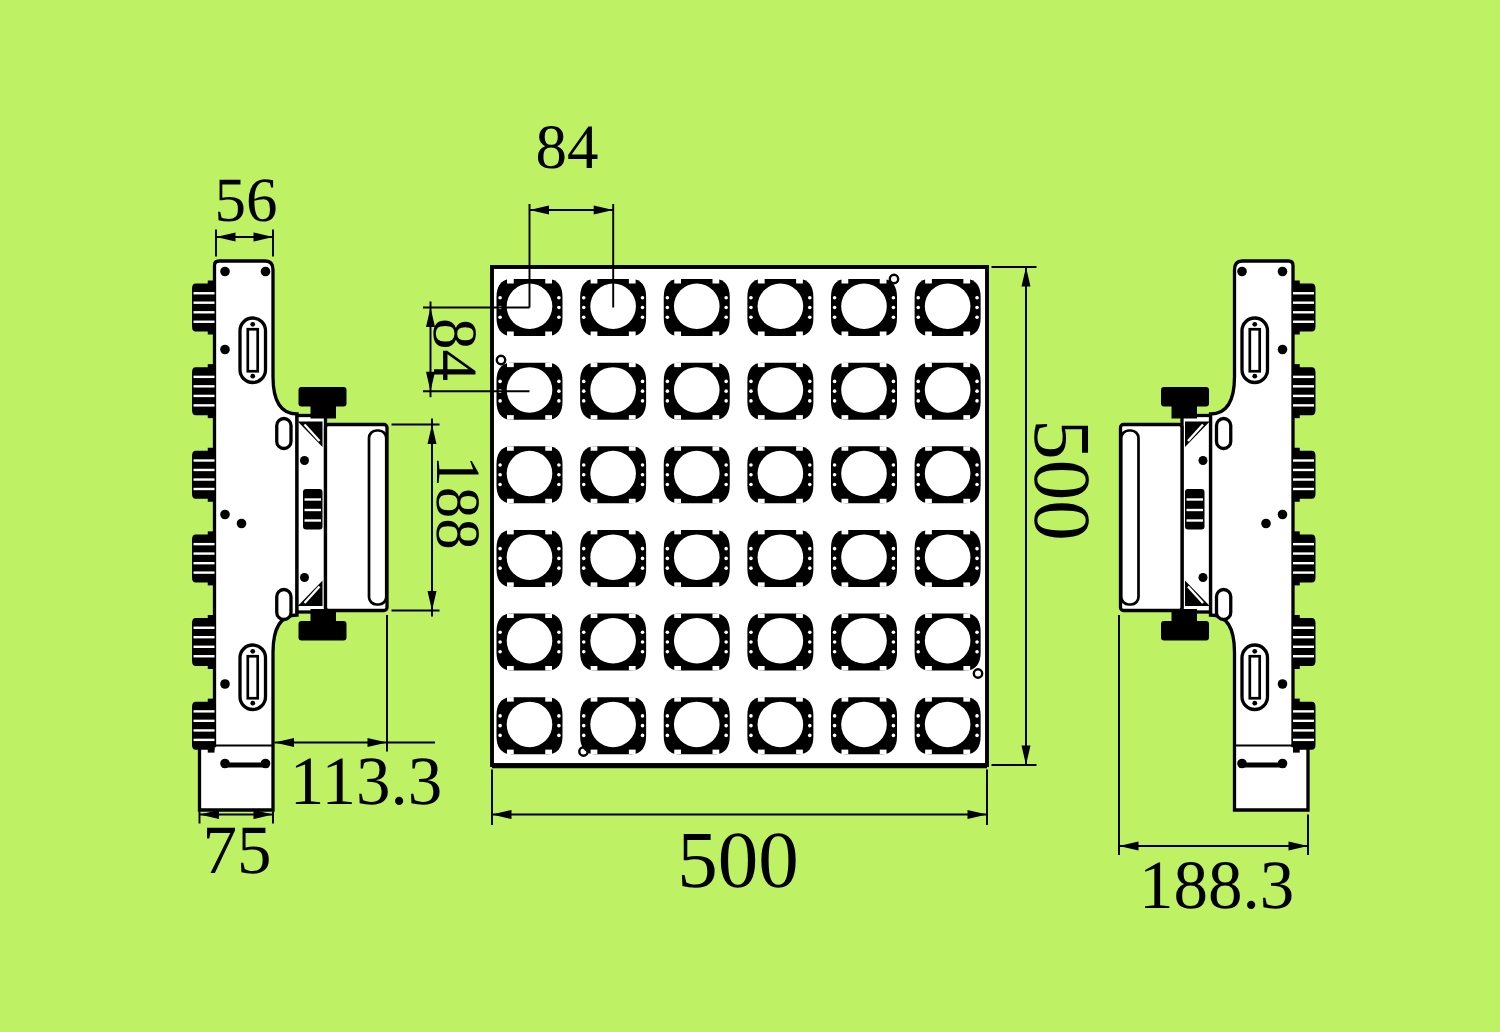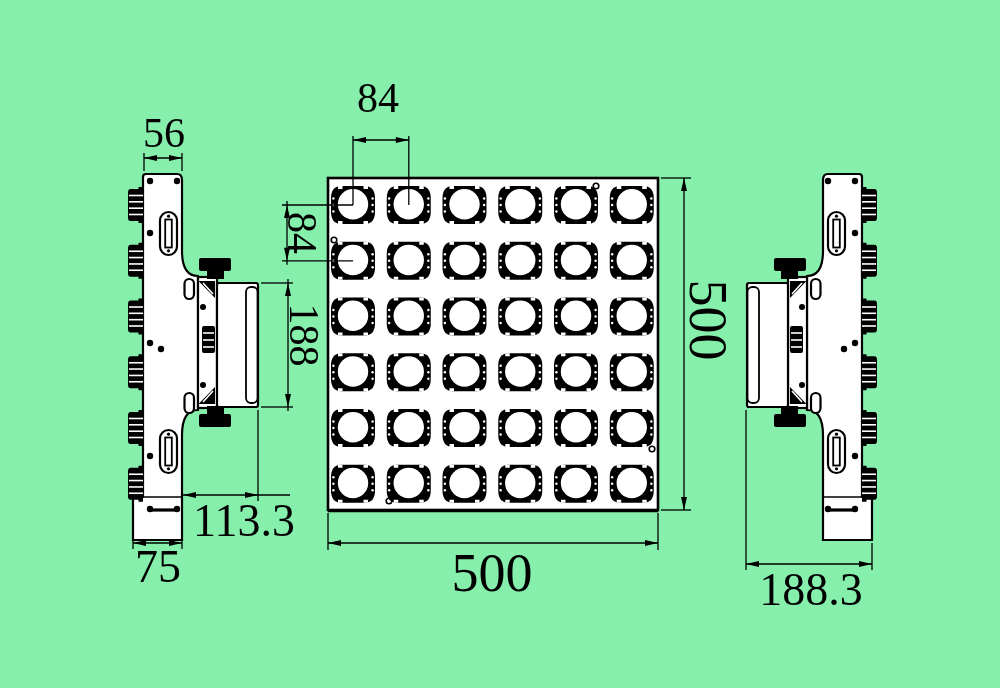--- a/index.html
+++ b/index.html
@@ -1,16 +1,16 @@
 <!DOCTYPE html>
 <html><head>
 <meta charset="utf-8">
 <style>
   html,body{margin:0;padding:0;background:#ffffff;}
-  .page{width:1000px;height:688px;background:#86efac;position:relative;overflow:hidden;}
+  .page{width:1000px;height:688px;background:#bef264;position:relative;overflow:hidden;}
   svg{display:block;}
   .ol{fill:#ffffff;stroke:#000000;stroke-width:2.2;}
   .thin{fill:none;stroke:#000000;stroke-width:1.6;}
   .dim{fill:none;stroke:#000000;stroke-width:1.3;}
   .blk{fill:#000000;stroke:none;}
   .wline{stroke:#ffffff;stroke-width:1.6;fill:none;}
   text{font-family:"Liberation Serif","DejaVu Serif",serif;fill:#000000;}
   .t42{font-size:42px;}
   .t46{font-size:46px;}
   .t54{font-size:54px;}

